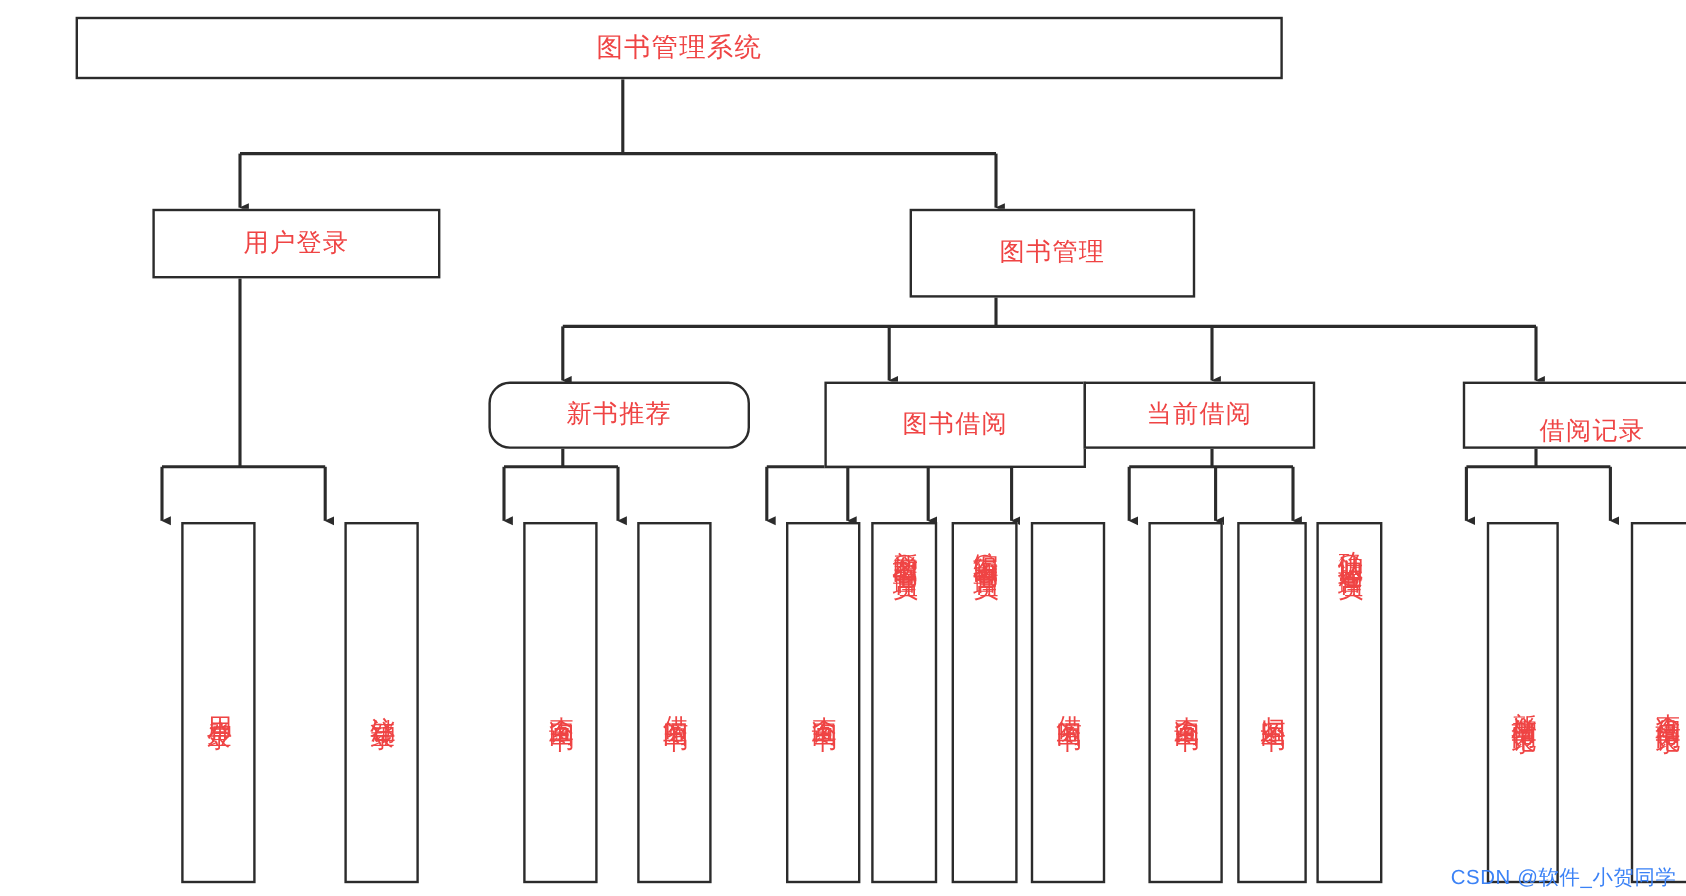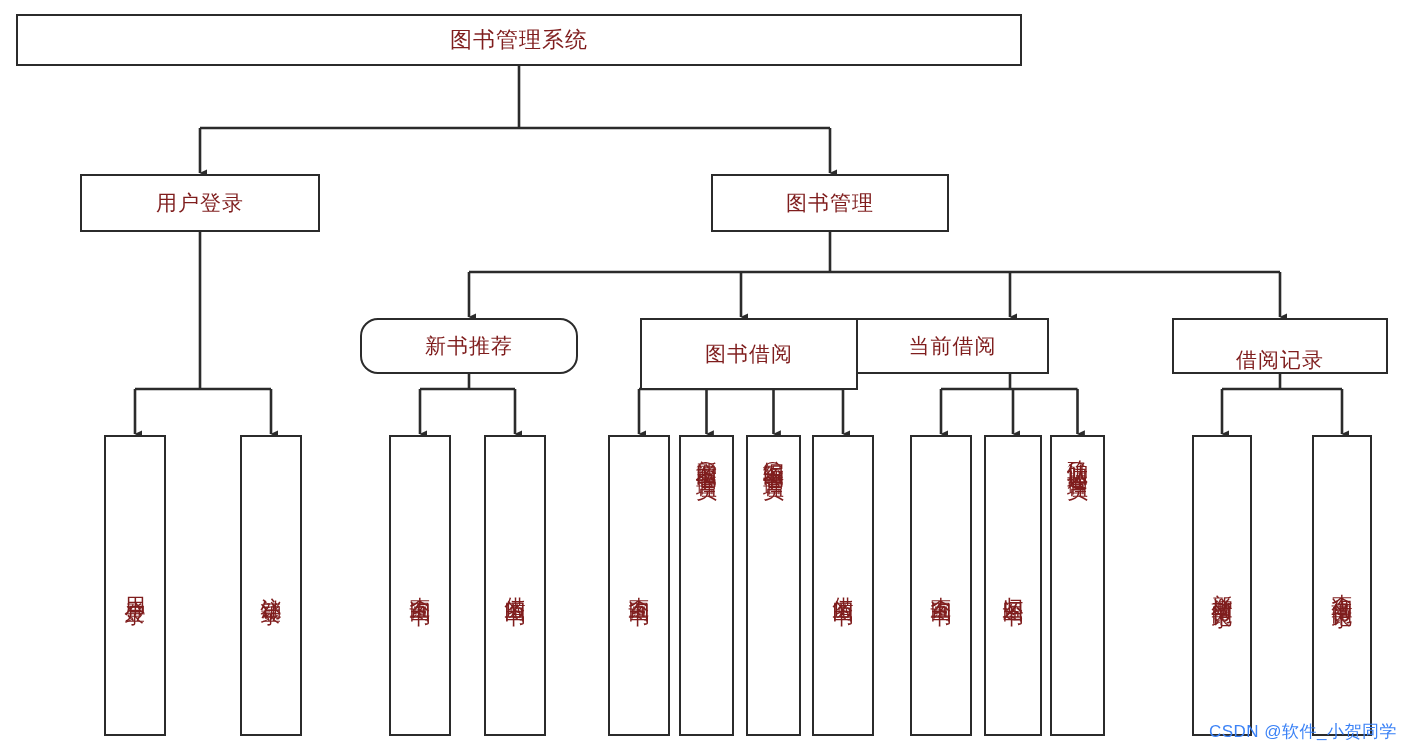--- a/index.html
+++ b/index.html
@@ -28,21 +28,22 @@
     pointer-events: none;
   }
   .node {
     position: absolute;
     box-sizing: border-box;
     border: 2px solid #2b2b2b;
     background: #ffffff;
     display: flex;
     align-items: center;
     justify-content: center;
-    color: #7f1d1d;
+    color: #ef4444;
+    margin-left: 47px;
   }
   .node-h .node-label {
     font-size: 21px;
     line-height: 1.15;
     letter-spacing: 1px;
     white-space: nowrap;
   }
   .node-root .node-label {
     font-size: 22px;
     letter-spacing: 1px;
@@ -123,21 +124,21 @@
       </g>
   </svg>
 
   <div class="node node-h node-root" style="left: 16px; top: 14px; width: 1006px; height: 52px;">
     <span class="node-label">图书管理系统</span>
   </div>
 
   <div class="node node-h" style="left: 80px; top: 174px; width: 240px; height: 58px;">
     <span class="node-label">用户登录</span>
   </div>
-  <div class="node node-h" style="left: 711px; top: 174px; width: 238px; height: 58px;">
+  <div class="node node-h" style="left: 711px; top: 174px; width: 238px; height: 74px;">
     <span class="node-label">图书管理</span>
   </div>
 
   <div class="node node-h" style="left: 360px; top: 318px; width: 218px; height: 56px; border-radius: 18px;">
     <span class="node-label">新书推荐</span>
   </div>
   <div class="node node-h" style="left: 640px; top: 318px; width: 218px; height: 72px;">
     <span class="node-label">图书借阅</span>
   </div>
   <div class="node node-h" style="left: 856px; top: 318px; width: 193px; height: 56px; text-align: right;">

